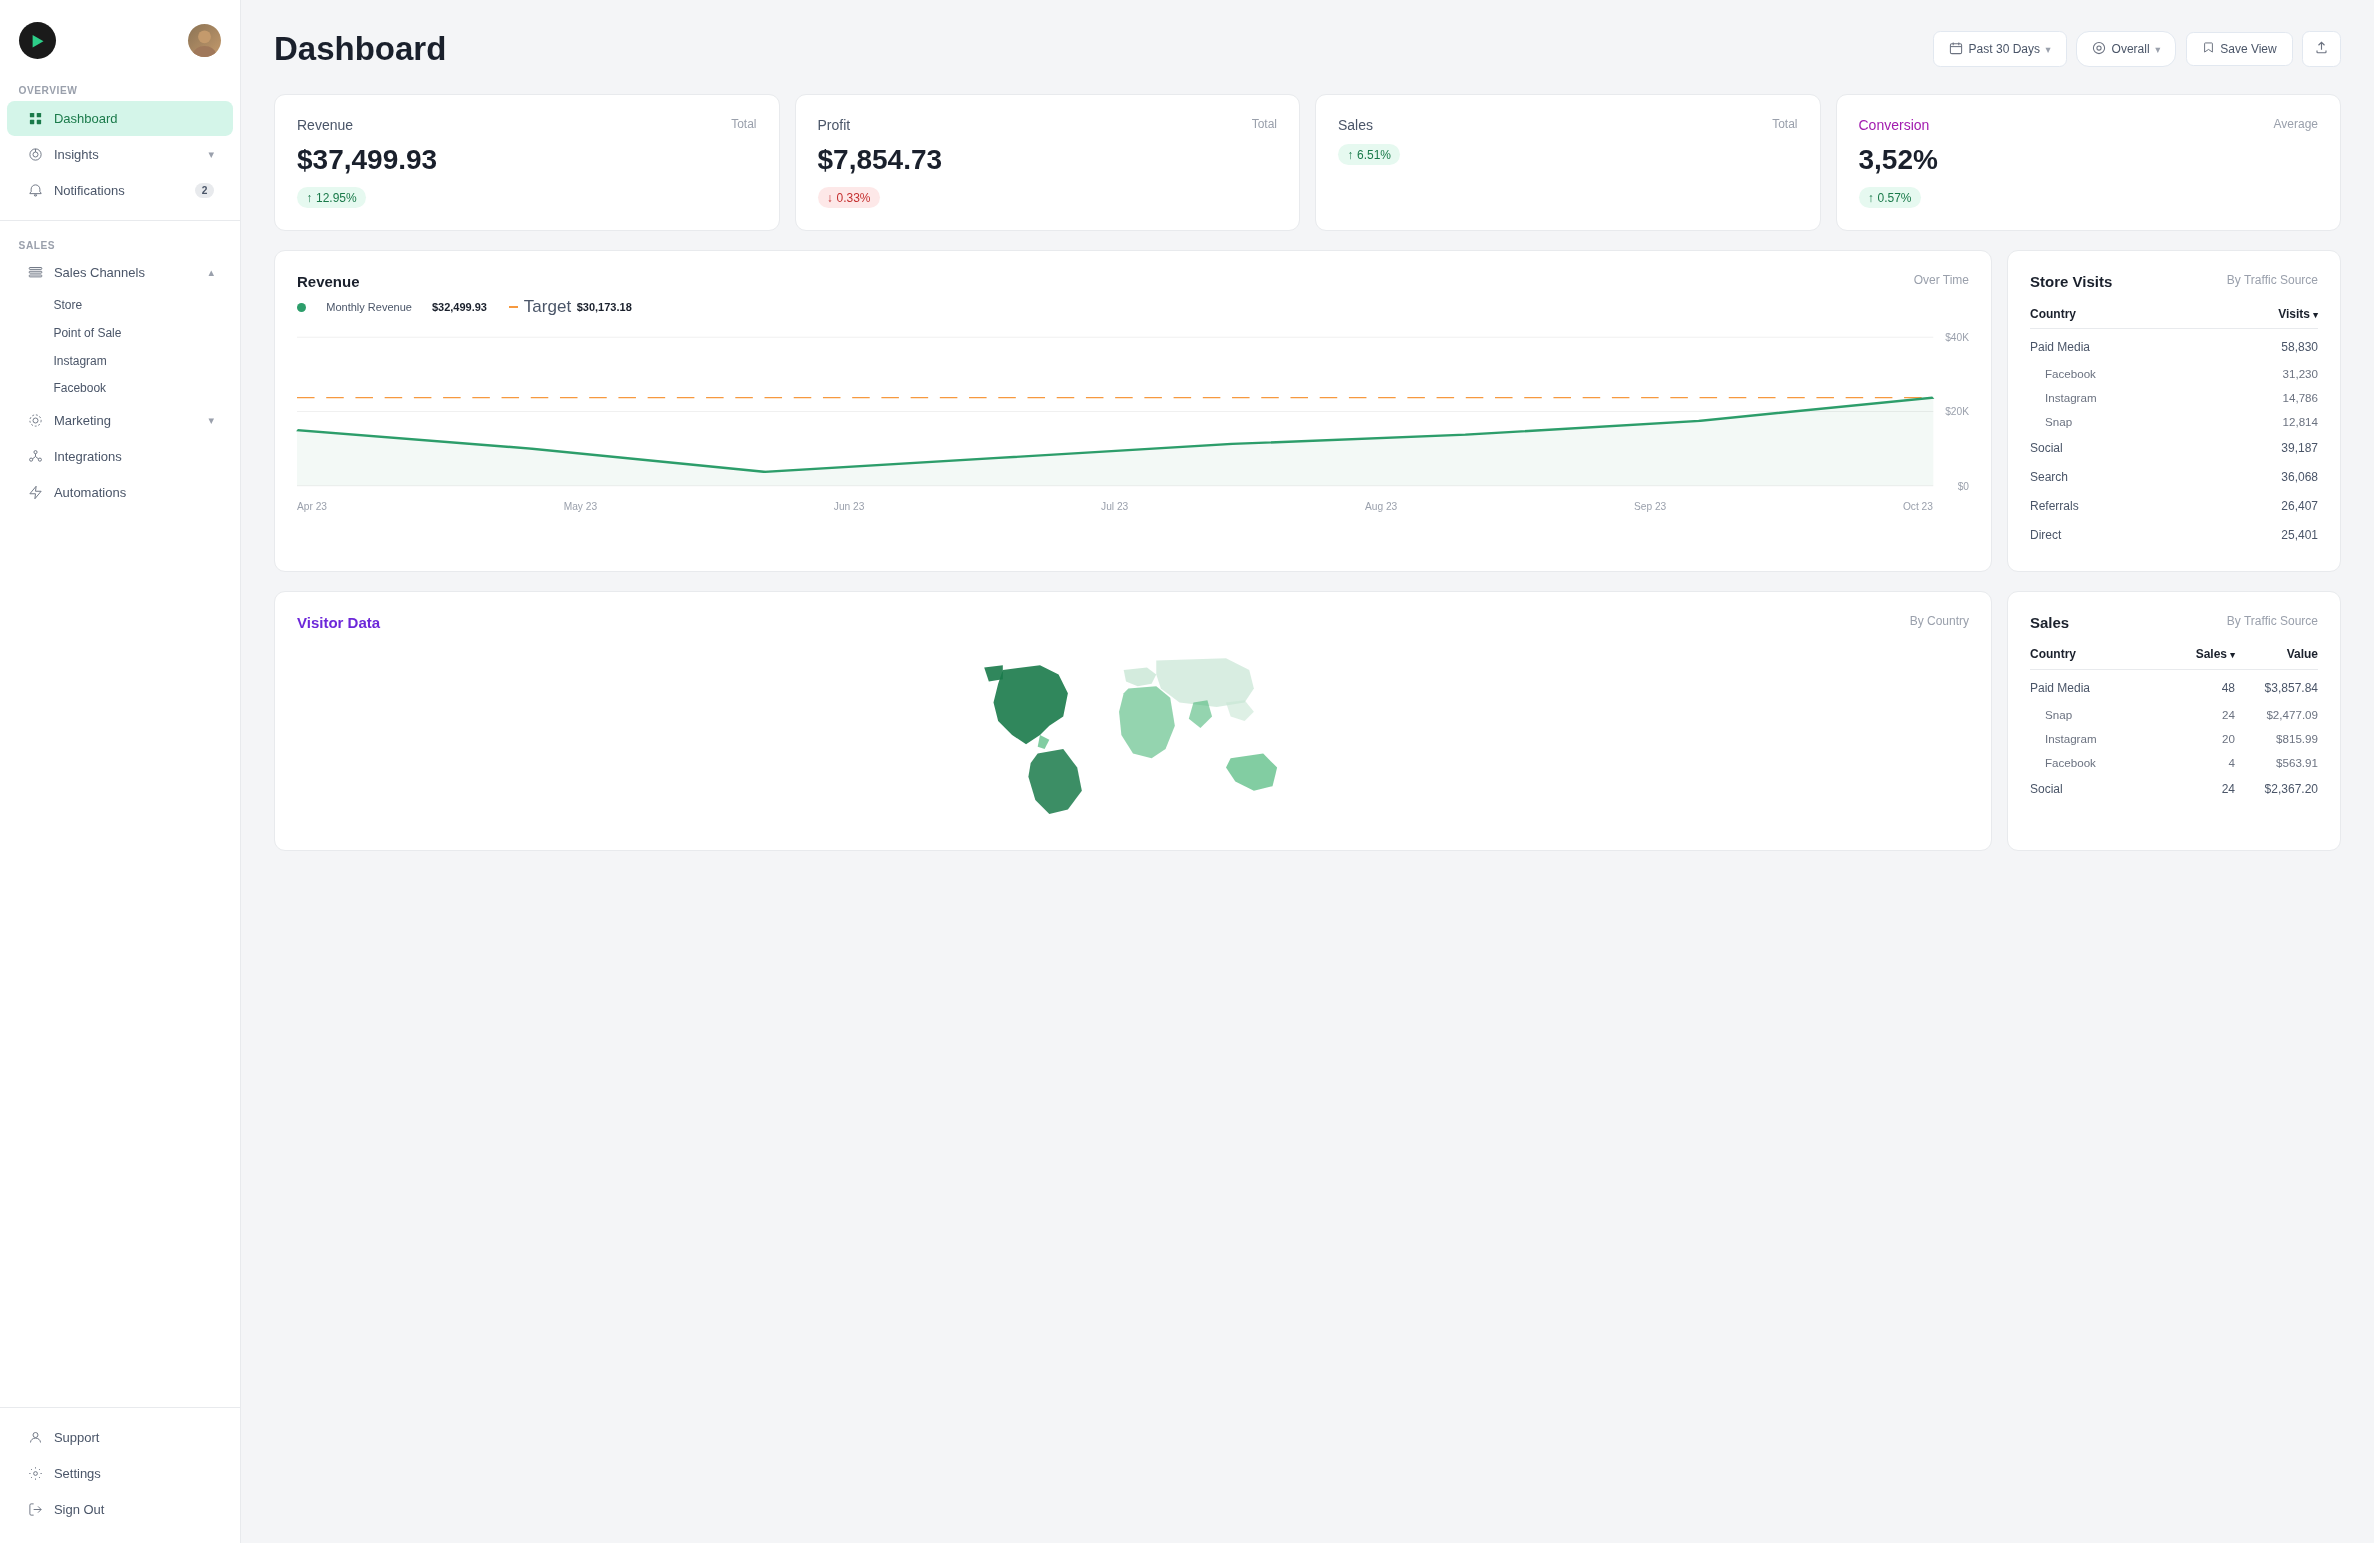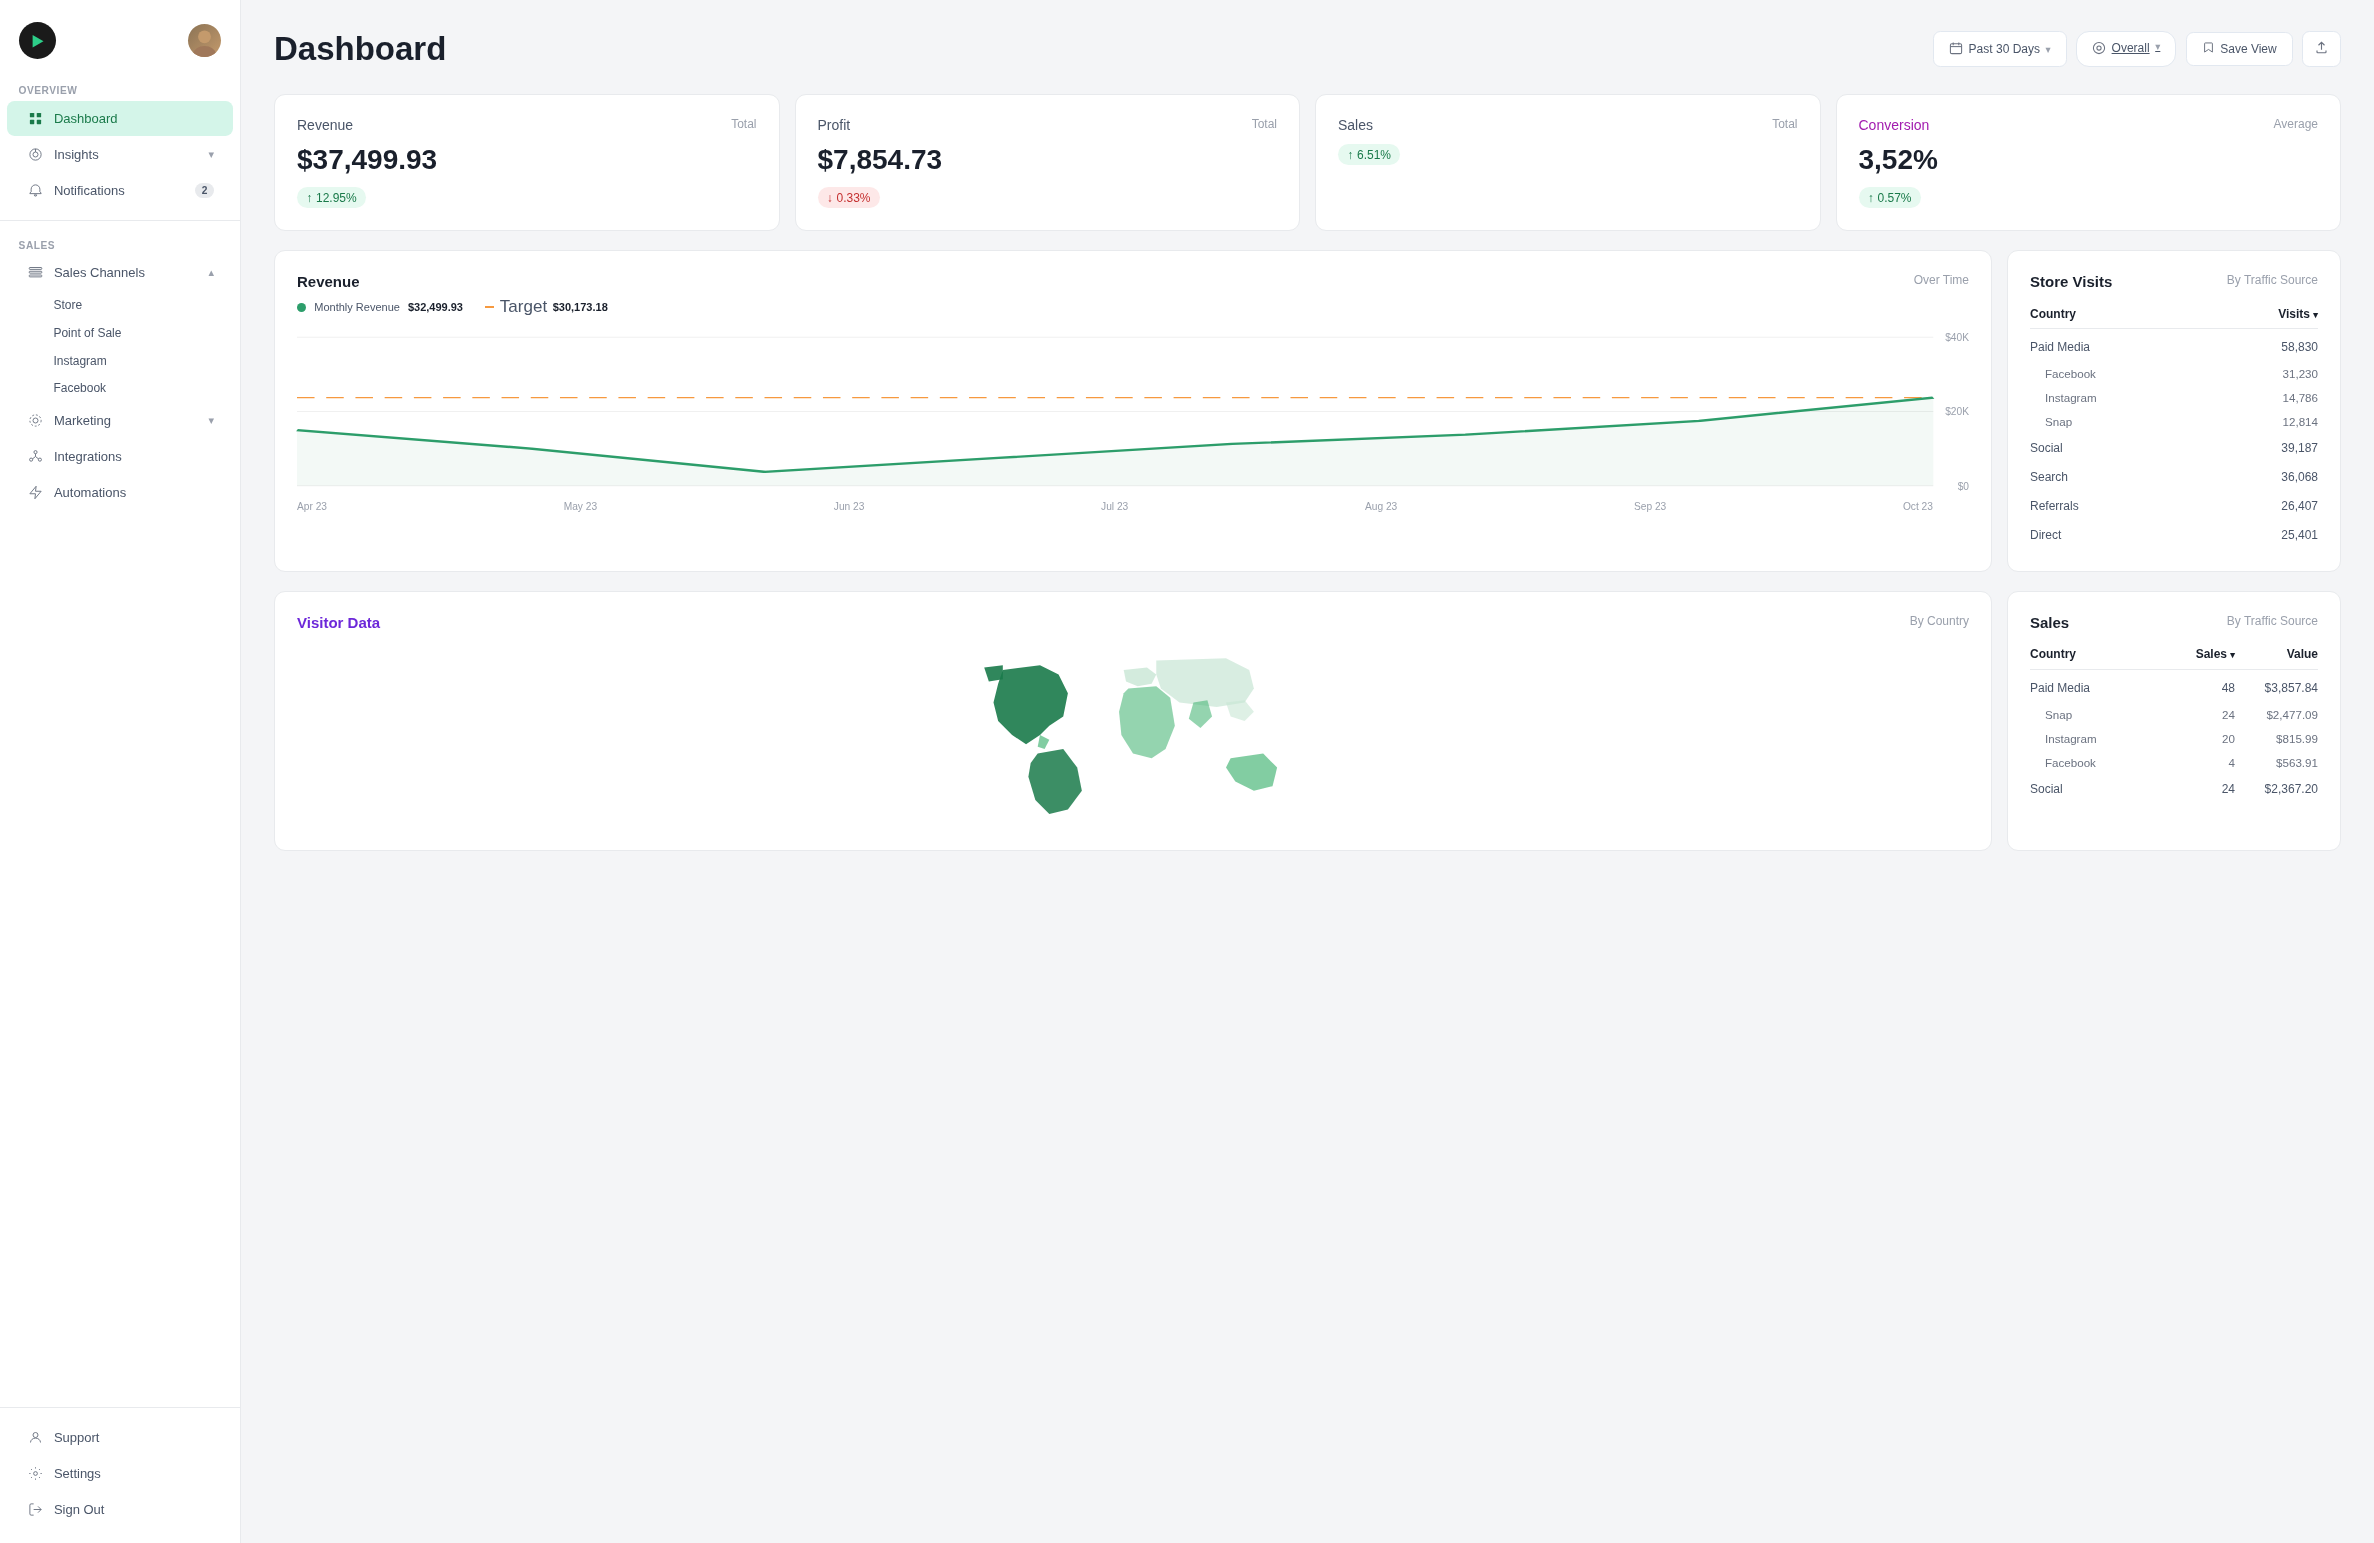--- a/index.html
+++ b/index.html
@@ -169,21 +169,21 @@
           <svg viewBox="0 0 20 20" width="14" height="14" fill="none">
               <rect x="2" y="4" width="16" height="14" rx="2" stroke="#6b7280" stroke-width="1.5"></rect>
               <line x1="2" y1="8" x2="18" y2="8" stroke="#6b7280" stroke-width="1.5"></line>
               <line x1="6" y1="2" x2="6" y2="6" stroke="#6b7280" stroke-width="1.5"></line>
               <line x1="14" y1="2" x2="14" y2="6" stroke="#6b7280" stroke-width="1.5"></line>
             </svg>
         </span>
         <span>Past 30 Days</span>
         <span style="color:#9aa0ac;font-size:10.2px;">▾</span>
       </button>
-      <button style="display:flex;align-items:flex-start;gap:5.6px;padding:8.3px 15px;border:0.9px solid #e2e8f0;border-radius:13px;background:#fff;font-size:12px;font-weight:500;color:#4a5568;cursor:pointer;text-decoration:underline;">
+      <button style="display:flex;align-items:center;gap:5.6px;padding:8.3px 15px;border:0.9px solid #e2e8f0;border-radius:13px;background:#fff;font-size:12px;font-weight:500;color:#4a5568;cursor:pointer;">
         <span>
           <svg viewBox="0 0 20 20" width="14" height="14" fill="none">
               <circle cx="10" cy="10" r="8" stroke="#6b7280" stroke-width="1.5"></circle>
               <circle cx="10" cy="10" r="3" stroke="#6b7280" stroke-width="1.5"></circle>
             </svg>
         </span>
         <span>Overall</span>
         <span style="color:#9aa0ac;font-size:10.2px;">▾</span>
       </button>
       <button style="display:flex;align-items:center;gap:5.6px;padding:8.3px 15px;border:0.9px solid #e2e8f0;border-radius:7.4px;background:#fff;font-size:12px;font-weight:500;color:#4a5568;cursor:pointer;">
@@ -255,21 +255,21 @@
   </div>
 
   <div style="display:grid;grid-template-columns:1fr 334px;gap:15px;margin-bottom:18.6px;">
 
     <div style="background:#fff;border-radius:11px;padding:22px;border:0.9px solid #e8eaed;">
       <div style="display:flex;justify-content:space-between;align-items:flex-start;margin-bottom:7.4px;">
         <span style="font-size:15px;font-weight:600;color:#1a202c;">Revenue</span>
         <span style="font-size:12px;color:#9aa0ac;">Over Time</span>
       </div>
       <div style="display:flex;gap:22px;margin-bottom:11px;">
-        <div style="display:flex;align-items:center;gap:8px;">
+        <div style="display:flex;align-items:center;gap:20px;">
           <div style="width:9.3px;height:9.3px;border-radius:50%;background:#2d9e6b;"></div>
           <span style="font-size:11px;color:#4a5568;">Monthly Revenue</span>
           <span style="font-size:11px;font-weight:600;color:#1a202c;">$32,499.93</span>
         </div>
         <div style="display:flex;align-items:center;gap:5.6px;">
           <div style="width:9.3px;height:1.9px;background:#f6993f;"></div>
           <span style="font-size:17px;color:#4a5568;">Target</span>
           <span style="font-size:11px;font-weight:600;color:#1a202c;">$30,173.18</span>
         </div>
       </div>

